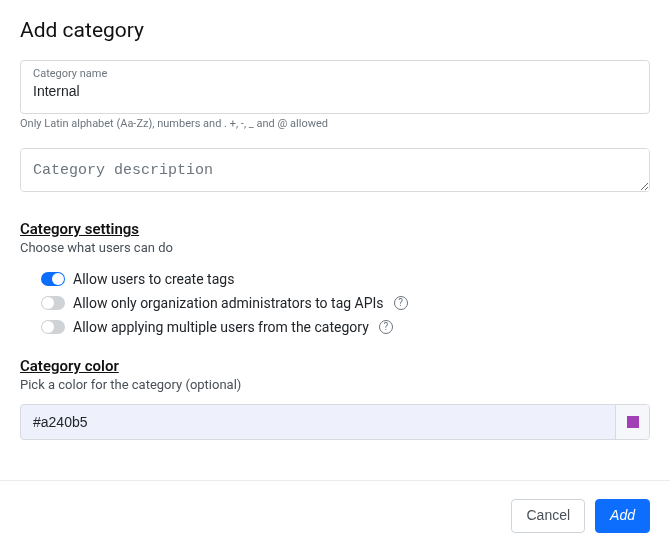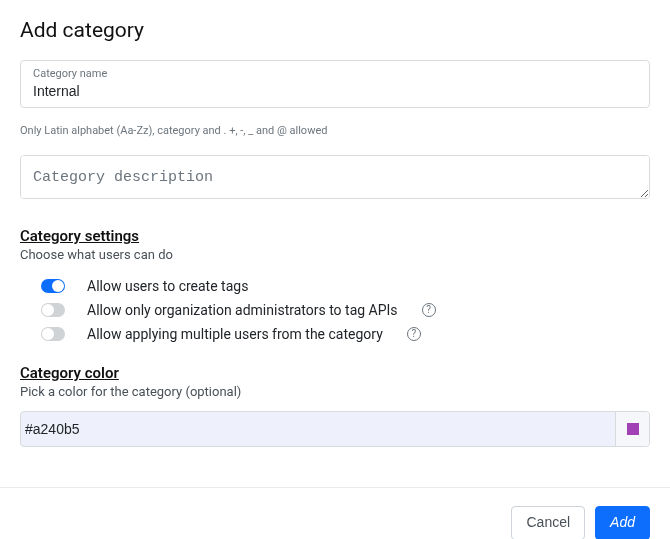--- a/index.html
+++ b/index.html
@@ -16,22 +16,22 @@
   }
   h1 {
     font-size: 21px;
     font-weight: 400;
     margin: 0 0 18px 0;
     color: #111;
   }
   .floating-field {
     border: 1px solid #d7dbde;
     border-radius: 4px;
-    padding: 6px 12px 7px 12px;
-    margin-bottom: 16px;
+    padding: 6px 12px 13px 12px;
+    margin-bottom: 3px;
   }
   .floating-label {
     font-size: 11px;
     color: #6c757d;
     display: block;
     line-height: 1.3;
   }
   .floating-input {
     border: none;
     outline: none;
@@ -71,21 +71,21 @@
   }
   .section-sub {
     font-size: 13px;
     color: #495057;
     margin: 0 0 16px 0;
   }
 
   .toggle-row {
     display: flex;
     align-items: center;
-    gap: 22px;
+    gap: 8px;
     margin-bottom: 8px;
     font-size: 14px;
     color: #212529;
     padding-left: 21px;
   }
   .toggle {
     position: relative;
     width: 24px;
     height: 14px;
     border-radius: 7px;
@@ -131,21 +131,21 @@
     border: 1px solid #d7dbde;
     border-radius: 4px;
     overflow: hidden;
     background: #eef1fb;
   }
   .color-input {
     flex: 1;
     border: none;
     outline: none;
     background: transparent;
-    padding: 9px 4px;
+    padding: 9px 12px;
     font-size: 14px;
     color: #212529;
   }
   .color-swatch-btn {
     width: 34px;
     display: flex;
     align-items: center;
     justify-content: center;
     border-left: 1px solid #d7dbde;
     background: #f6f7fb;
@@ -188,21 +188,21 @@
 </head>
 <body>
 
 <div class="wrap">
   <h1>Add category</h1>
 
   <div class="floating-field">
     <span class="floating-label">Category name</span>
     <input class="floating-input" type="text" value="Internal" style="">
   </div>
-  <div class="hint">Only Latin alphabet (Aa-Zz), category and . +, -, _ and @ allowed</div>
+  <div class="hint">Only Latin alphabet (Aa-Zz), numbers and . +, -, _ and @ allowed</div>
 
   <textarea class="desc-area" placeholder="Category description" style=""></textarea>
 
   <div>
     <div class="section-title">Category settings</div>
     <div class="section-sub">Choose what users can do</div>
 
     <div class="toggle-row">
       <span class="toggle on"></span>
       <span>Allow users to create tags</span>

